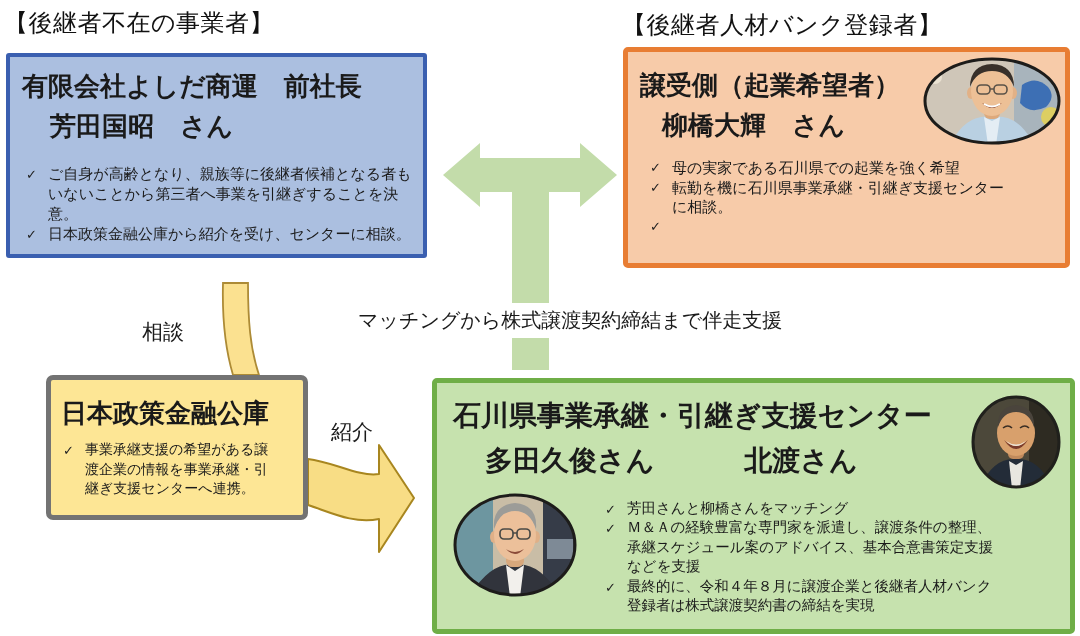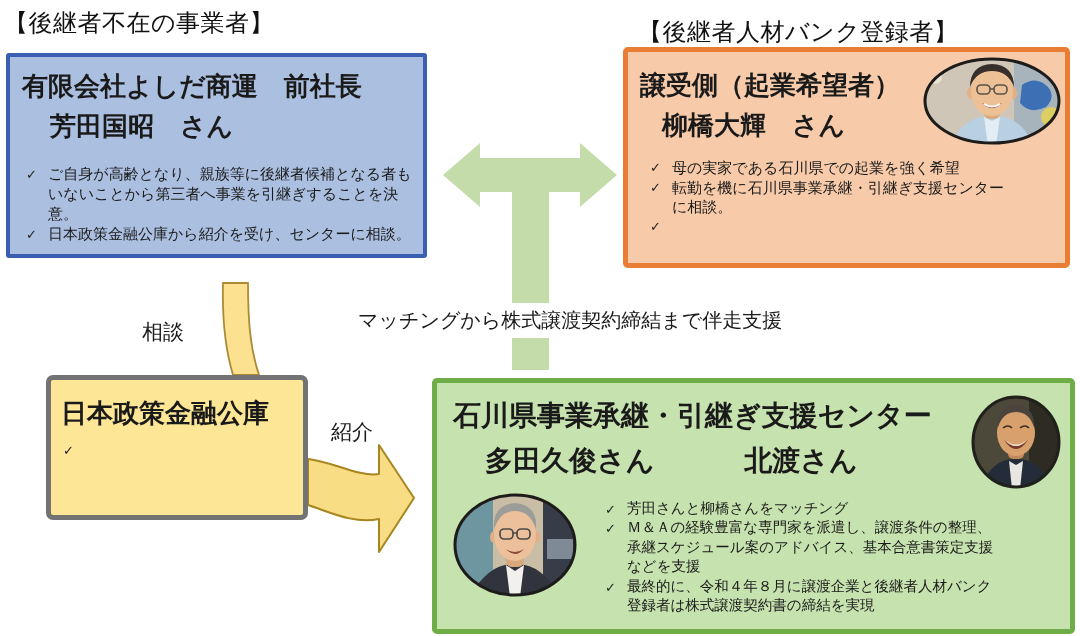--- a/index.html
+++ b/index.html
@@ -1,21 +1,21 @@
 <!DOCTYPE html>
 <html><head>
 <meta charset="utf-8">
 <style>
   html,body{margin:0;padding:0;background:#fff;}
   .canvas{position:relative;width:1080px;height:636px;background:#ffffff;overflow:hidden;
           font-family:"Liberation Sans","DejaVu Sans",sans-serif;color:#1a1a1a;}
   .arrows-layer{position:absolute;left:0;top:0;width:1080px;height:636px;z-index:0;}
   .hdr{position:absolute;font-size:24px;letter-spacing:0.5px;color:#111;z-index:2;white-space:nowrap;}
   .hdr-left{left:4px;top:7px;}
-  .hdr-right{left:622px;top:16px;margin-left:16px;}
+  .hdr-right{left:622px;top:9px;}
   .box{position:absolute;box-sizing:border-box;z-index:1;}
   .box-seller{left:6px;top:53px;width:421px;height:205px;background:#abbfe0;border:4px solid #3a5fb0;border-radius:3px;}
   .box-buyer{left:623px;top:47px;width:447px;height:221px;background:#f7cba9;border:5px solid #e87d33;border-radius:5px;}
   .box-jfc{left:46px;top:375px;width:262px;height:145px;background:#fde695;border:5px solid #737373;border-radius:7px;}
   .box-center{left:432px;top:378px;width:643px;height:256px;background:#c6e2ae;border:5px solid #6fae47;border-radius:5px;}
   .t{font-weight:bold;white-space:nowrap;}
   .box-seller .t1{margin:12px 8px 0 12px;font-size:26px;}
   .box-seller .t2{margin:5px 0 0 40px;font-size:26px;}
   .box-seller .bullets{margin:20px 0 0 16px;font-size:15px;line-height:1.33;}
   .box-seller .bt{width:372px;}
@@ -116,20 +116,21 @@
         <span class="chk">✓</span>
       </div>
     </div>
   </div>
 
   <div class="box box-jfc">
     <div class="t t1">日本政策金融公庫</div>
     <div class="bullets">
       <div class="b">
         <span class="chk">✓</span>
+        <div class="bt">事業承継支援の希望がある譲渡企業の情報を事業承継・引継ぎ支援センターへ連携。</div>
       </div>
     </div>
   </div>
 
   <div class="box box-center">
     <svg class="photo photo-center-right" viewBox="0 0 90 94" xmlns="http://www.w3.org/2000/svg" aria-label="北渡さんの写真">
       <defs>
           <clipPath id="cpK">
             <ellipse cx="45" cy="47" rx="43" ry="45"></ellipse>
           </clipPath>

